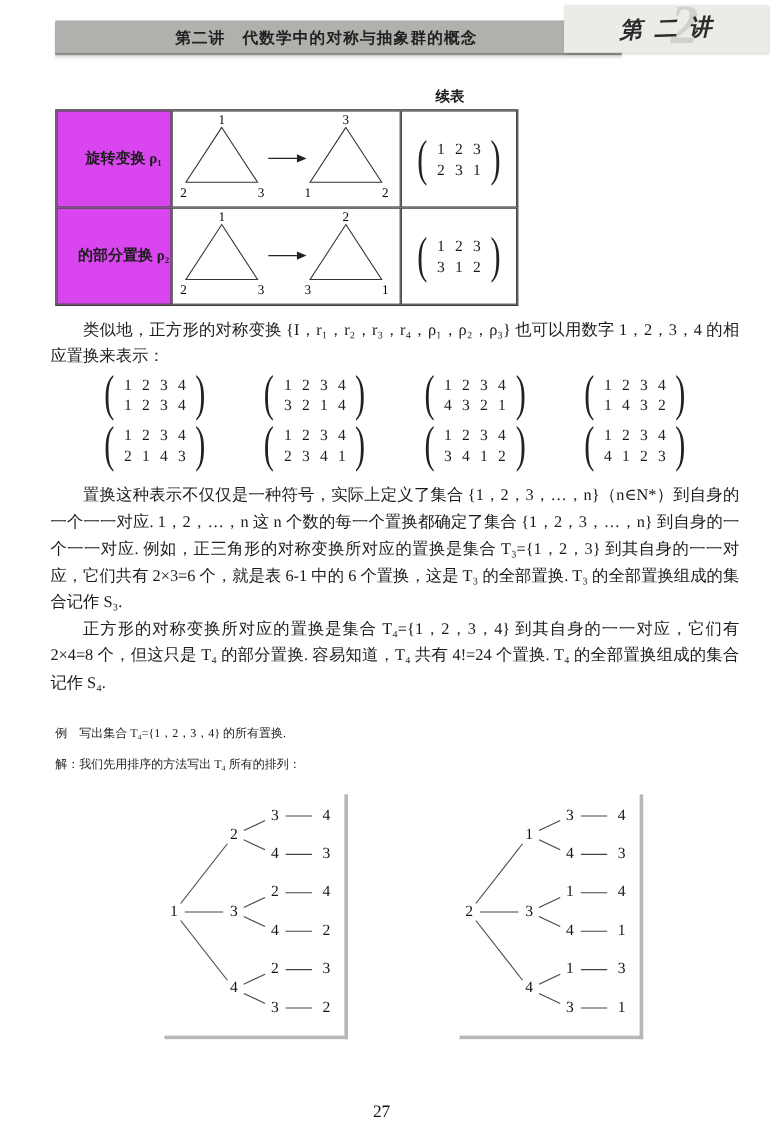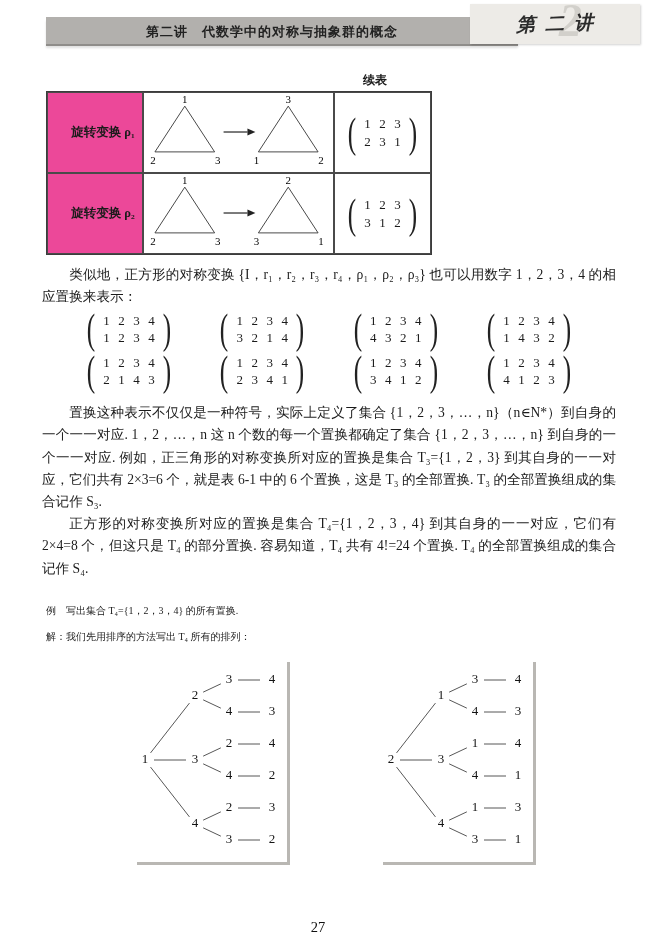--- a/index.html
+++ b/index.html
@@ -40,21 +40,21 @@
   
   .perm-table{
     position:absolute;left:46px;top:91px;
     display:grid;grid-template-columns:96px 191px 97px;
     border:1.5px solid #3c3c3c;
   }
   .cell{
     display:flex;align-items:center;justify-content:center;
     height:81px;box-sizing:border-box;border:0.8px solid #4a4a4a;
   }
-  .cell.label{background:#ec4899;font-weight:bold;font-size:12.5px;padding-left:16px;}
+  .cell.label{background:#d946ef;font-weight:bold;font-size:12.5px;padding-left:16px;}
 
   
   .matrix{display:inline-flex;align-items:center;}
   .matrix .paren{
     font-family:"Liberation Serif",serif;font-size:42px;line-height:36px;
     font-weight:300;transform:scaleX(.6);color:#222;
   }
   .matrix .mrows{display:flex;flex-direction:column;margin:0 1px;}
   .matrix .mrow{display:flex;}
   .matrix .mrow span{width:15px;text-align:center;font-size:13px;line-height:17.5px;}
@@ -141,21 +141,21 @@
             </span>
             <span class="mrow">
               <span>2</span>
               <span>3</span>
               <span>1</span>
             </span>
           </span>
           <span class="paren">)</span>
         </span>
       </div>
-    <div class="cell label">旋转变换 ρ₂</div>
+    <div class="cell label">的部分置换 ρ₂</div>
     <div class="cell diagram">
         <svg viewBox="0 0 190 78" width="190" height="78">
           <polygon points="41,12 11,58 71,58" fill="none" stroke="#333" stroke-width="0.9"></polygon>
           <text x="41" y="9" text-anchor="middle" font-size="11">1</text>
           <text x="9" y="70" text-anchor="middle" font-size="11">2</text>
           <text x="74" y="70" text-anchor="middle" font-size="11">3</text>
           <polygon points="145,12 115,58 175,58" fill="none" stroke="#333" stroke-width="0.9"></polygon>
           <text x="145" y="9" text-anchor="middle" font-size="11">2</text>
           <text x="113" y="70" text-anchor="middle" font-size="11">3</text>
           <text x="178" y="70" text-anchor="middle" font-size="11">1</text>

